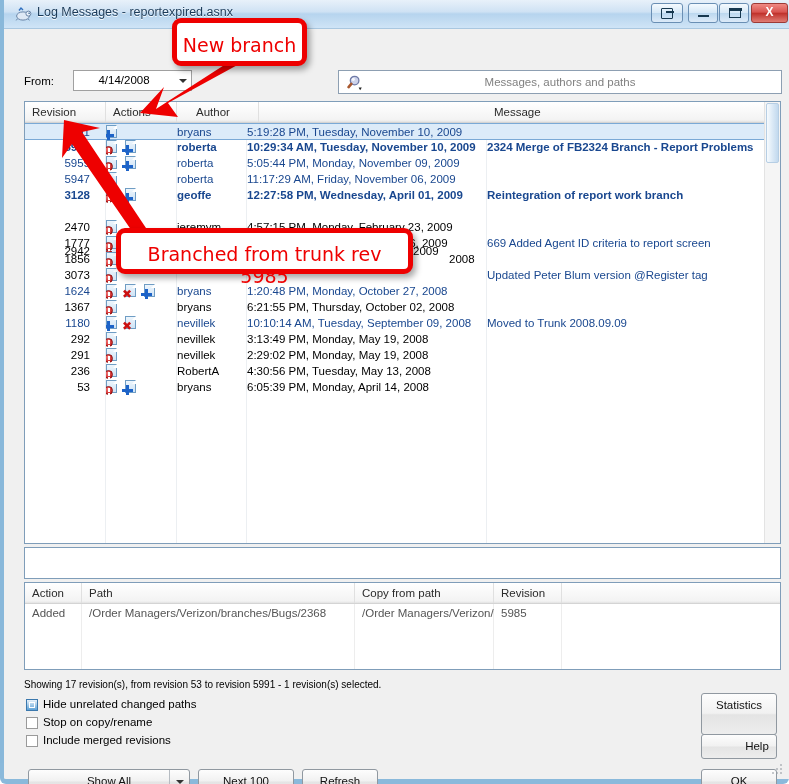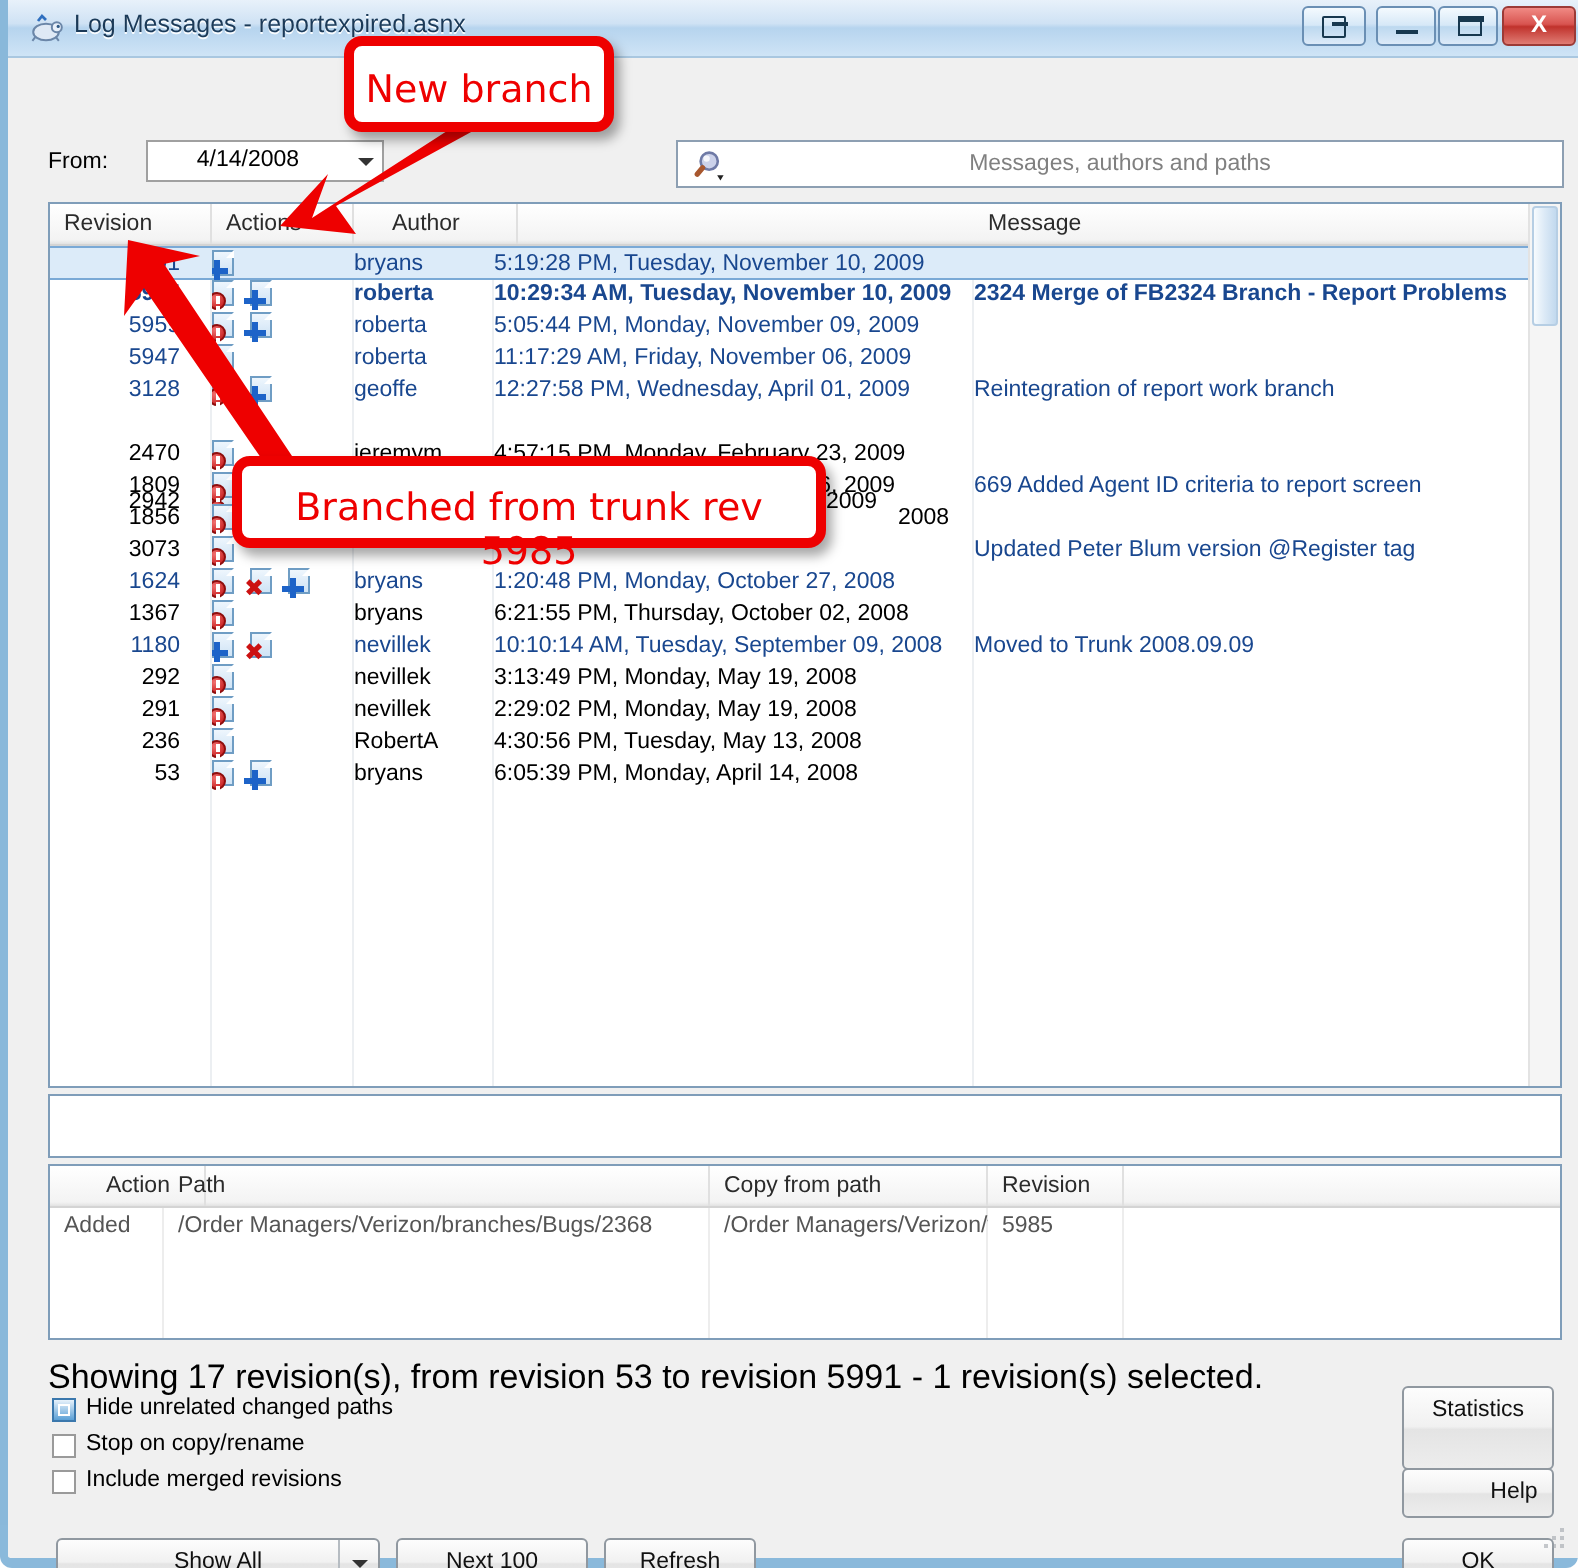--- a/index.html
+++ b/index.html
@@ -154,21 +154,21 @@
     background:linear-gradient(to bottom,#ffffff,#f3f3f3 90%,#e2e2e2);
     border-bottom:1px solid #d4d4d4;box-sizing:border-box;}
   #pathshead .hc{position:absolute;top:0;height:20px;line-height:20px;font-size:11.5px;
     color:#2b2b2b;padding-left:7px;box-sizing:border-box;border-right:1px solid #e0e0e0;}
   .prow{position:absolute;left:0;top:21px;width:755px;height:18px;}
   .pcell{position:absolute;top:0;height:18px;line-height:18px;font-size:11.5px;
     color:#555;padding-left:7px;box-sizing:border-box;white-space:nowrap;overflow:hidden;}
   .pvline{position:absolute;top:21px;bottom:0;width:1px;background:#ededed;}
 
   
-  #status{position:absolute;left:16px;top:650px;font-size:17px;}
+  #status{position:absolute;left:16px;top:650px;font-size:10px;}
   .cbrow{position:absolute;left:18px;font-size:11.5px;}
   .cbrow .box{position:absolute;left:0;top:1px;width:12px;height:12px;
     background:#fff;border:1px solid #9a9a9a;box-sizing:border-box;}
   .cbrow .box.on{background:linear-gradient(to bottom,#e8f2fb,#5ba0d6);border-color:#3b78ad;}
   .cbrow .box.on:after{content:"";position:absolute;left:2px;top:2px;right:2px;bottom:2px;
     border:1px solid #fff;box-sizing:border-box;}
   .cbrow .lbl{position:absolute;left:17px;top:0;white-space:nowrap;}
 
   .btn{
     position:absolute;box-sizing:border-box;
@@ -320,21 +320,21 @@
             <div class="cell c-act">
               <span class="ic" style="left: 0px;">
                 <i class="ic-page"></i>
                 <i class="badge-add"></i>
               </span>
             </div>
             <div class="cell c-auth blue">roberta</div>
             <div class="cell c-date blue">11:17:29 AM, Friday, November 06, 2009</div>
             <div class="cell c-msg blue"></div>
           </div>
-          <div class="lrow" style="top: 64px;">
+          <div class="lrow" style="top: 64px; font-weight: bold;">
             <div class="cell c-rev blue">3128</div>
             <div class="cell c-act">
               <span class="ic" style="left: 0px;">
                 <i class="ic-page"></i>
                 <i class="badge-mod"></i>
               </span>
               <span class="ic" style="left: 19px;">
                 <i class="ic-page"></i>
                 <i class="badge-add"></i>
               </span>
@@ -361,21 +361,21 @@
               <span class="ic" style="left: 0px;">
                 <i class="ic-page"></i>
                 <i class="badge-mod"></i>
               </span>
             </div>
             <div class="cell c-auth black">jeremym</div>
             <div class="cell c-date black">4:57:15 PM, Monday, February 23, 2009</div>
             <div class="cell c-msg blue"></div>
           </div>
           <div class="lrow" style="top: 112px;">
-            <div class="cell c-rev black">1809</div>
+            <div class="cell c-rev black">1777</div>
             <div class="cell c-act">
               <span class="ic" style="left: 0px;">
                 <i class="ic-page"></i>
                 <i class="badge-mod"></i>
               </span>
             </div>
             <div class="cell c-auth black">jeremym</div>
             <div class="cell c-date black">5:56:12 PM, Monday, January 26, 2009</div>
             <div class="cell c-msg blue">669 Added Agent ID criteria to report screen</div>
           </div>
@@ -509,21 +509,21 @@
         <div class="thumb"></div>
       </div>
     </div>
 
     <div id="msgbox">
       <span></span>
     </div>
 
     <div id="paths">
       <div id="pathshead">
-        <div class="hc" style="left:0;width:57px;margin-left:21px;">Action</div>
+        <div class="hc" style="left:0;width:57px;">Action</div>
         <div class="hc" style="left:57px;width:273px;">Path</div>
         <div class="hc" style="left:330px;width:139px;">Copy from path</div>
         <div class="hc" style="left:469px;width:68px;">Revision</div>
         <div class="hc" style="left:537px;width:218px;border-right:none;"></div>
       </div>
       <div class="pvline" style="left:56px;"></div>
       <div class="pvline" style="left:329px;"></div>
       <div class="pvline" style="left:468px;"></div>
       <div class="pvline" style="left:536px;"></div>
       <div class="prow">

